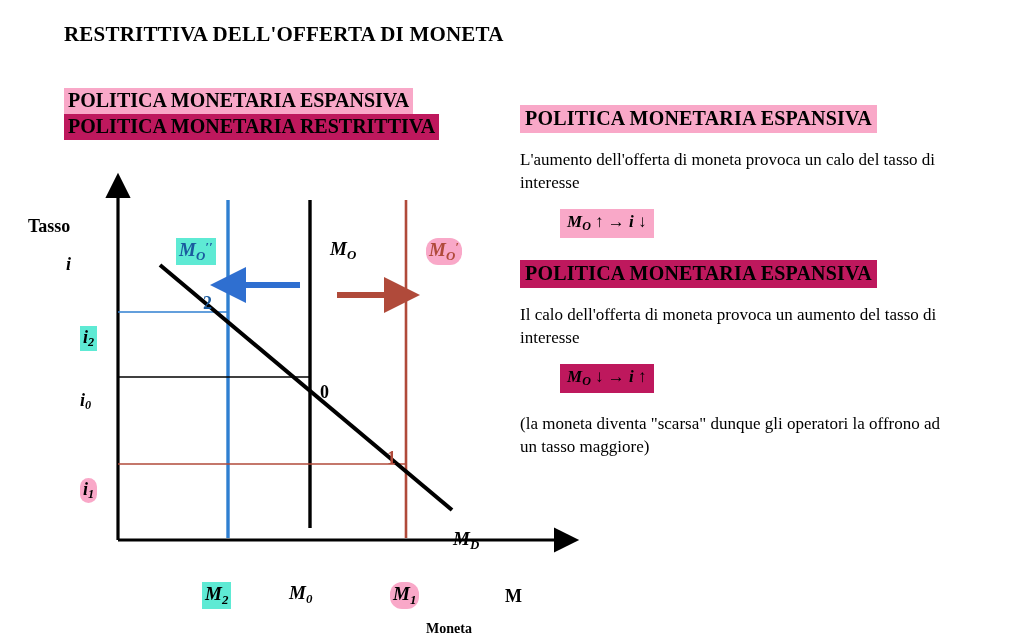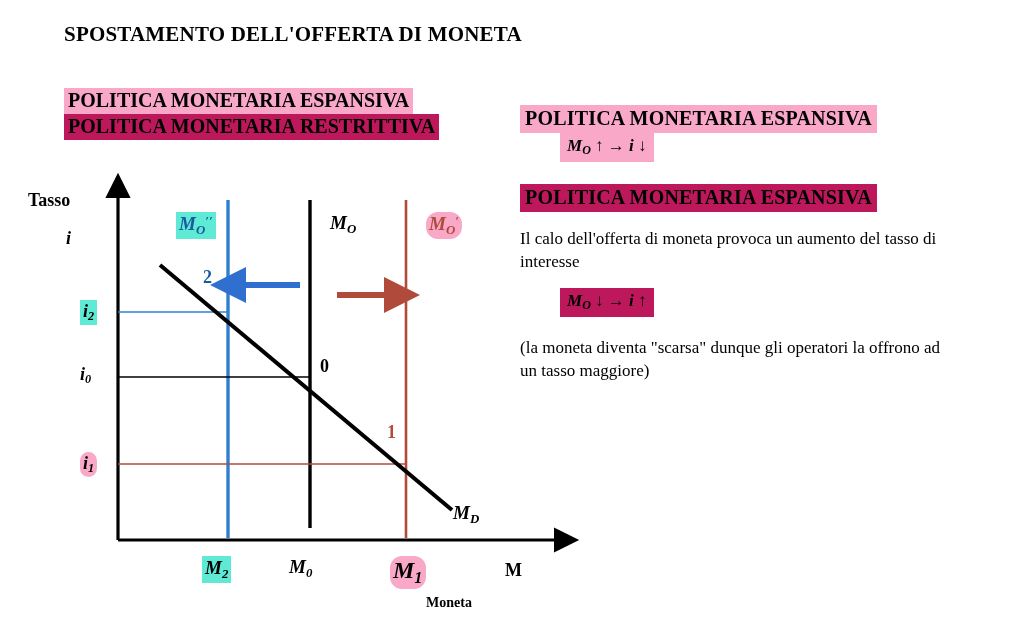--- a/index.html
+++ b/index.html
@@ -88,43 +88,45 @@
   #chart-area {
     left: 0px; top: 170px;
     width: 600px; height: 460px;
   }
   #chart-svg { display: block; }
 
   .lbl {
     position: absolute;
     font-family: "Liberation Serif", serif;
     white-space: nowrap;
+    margin-top: 26px;
   }
   .lbl-bold { font-weight: bold; }
   .lbl-italic { font-style: italic; font-weight: bold; }
   .sub-sm { font-size: 0.68em; vertical-align: -0.28em; }
   .sup-sm { font-size: 0.7em; vertical-align: 0.35em; }
 
   .tag-pink { background: #f9a8c8; padding: 1px 3px; border-radius: 12px; }
   .tag-blue { background: #5eead4; padding: 1px 3px; }
 </style>
 </head>
 <body>
 
-<div class="abs" id="page-title">SPOSTAMENTO DELL'OFFERTA DI MONETA</div>
+<div class="abs" id="page-title">RESTRITTIVA DELL'OFFERTA DI MONETA</div>
 
 <div class="abs" id="legend">
   <div class="legend-line hl-pink">POLITICA MONETARIA ESPANSIVA</div>
   <div class="legend-line hl-blue">POLITICA MONETARIA RESTRITTIVA</div>
 </div>
 
 <div class="abs" id="right-col">
 
   <div class="r-heading hl-pink">POLITICA MONETARIA ESPANSIVA</div>
 
+  <div class="r-para">L'aumento dell'offerta di moneta provoca un calo del tasso di interesse</div>
 
   <div class="r-formula hl-pink">
     <span>M</span><span class="sub">O</span>
     <span>↑  →   i ↓</span>
   </div>
 
   <div class="spacer-lg"></div>
 
   <div class="r-heading hl-blue">POLITICA MONETARIA ESPANSIVA</div>
 
@@ -195,15 +197,15 @@
   <div class="lbl lbl-italic tag-blue" style="left:80px; top:130px; font-size:18px;"><span>i</span><span class="sub-sm">2</span></div>
 
   <div class="lbl lbl-italic" style="left:80px; top:194px; font-size:18px;"><span>i</span><span class="sub-sm">0</span></div>
 
   <div class="lbl lbl-italic tag-pink" style="left:80px; top:282px; font-size:18px;"><span>i</span><span class="sub-sm">1</span></div>
 
   <div class="lbl lbl-italic tag-blue" style="left:202px; top:386px; font-size:19px;"><span>M</span><span class="sub-sm">2</span></div>
 
   <div class="lbl lbl-italic" style="left:289px; top:386px; font-size:19px;"><span>M</span><span class="sub-sm">0</span></div>
 
-  <div class="lbl lbl-italic tag-pink" style="left:390px; top:386px; font-size:24px;font-style:italic;"><span>M</span><span class="sub-sm">1</span></div>
+  <div class="lbl lbl-italic tag-pink" style="left:390px; top:386px; font-size:19px;font-style:italic;"><span>M</span><span class="sub-sm">1</span></div>
 
 </div>
 
 </body></html>

